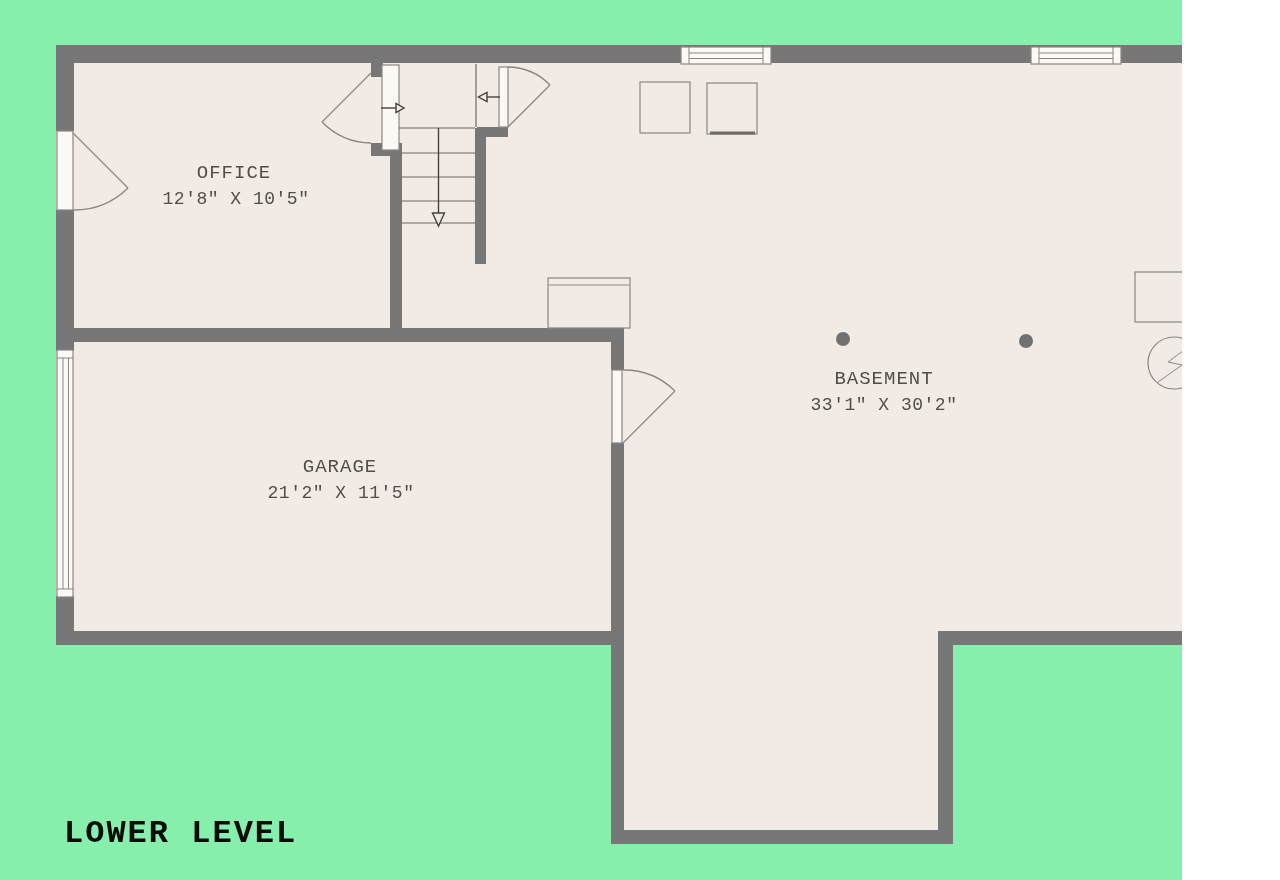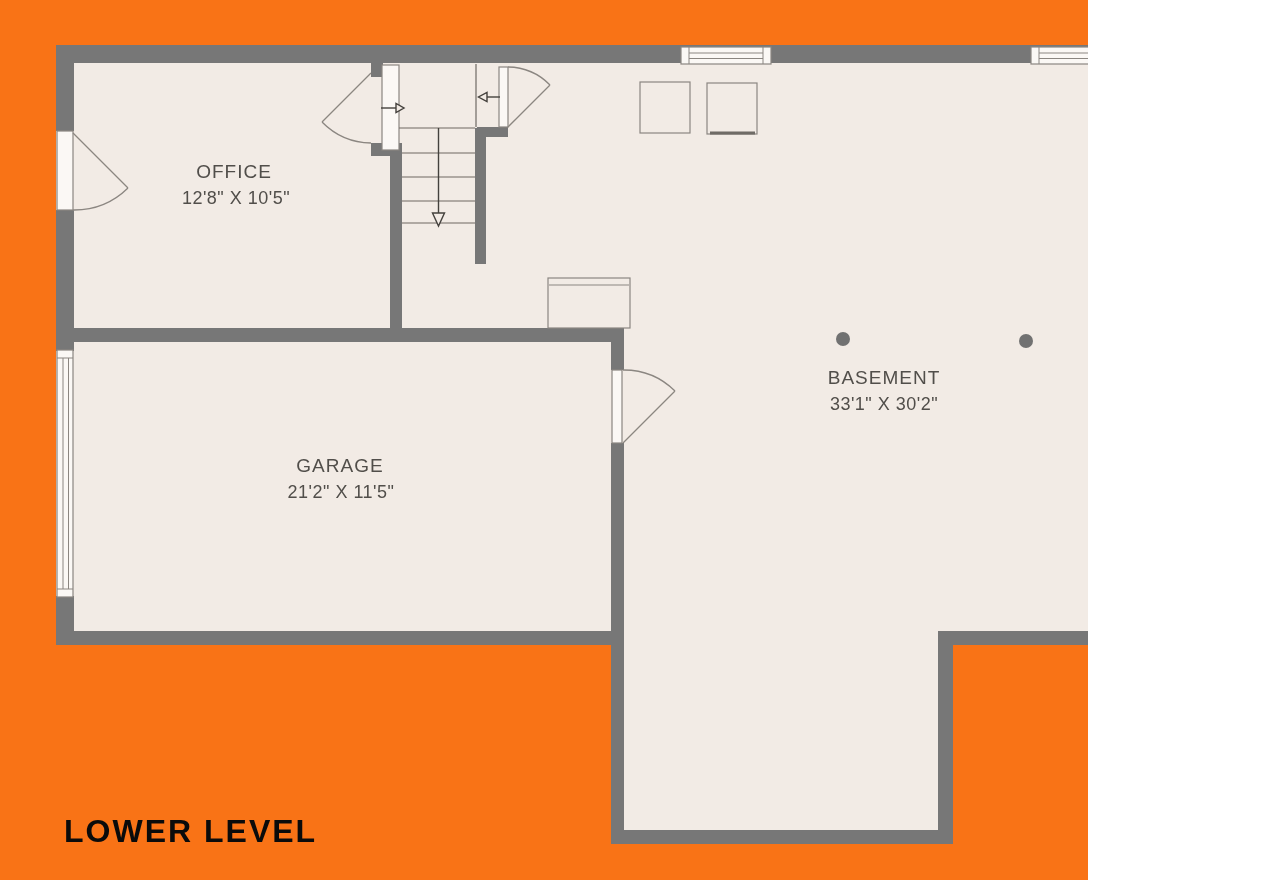--- a/index.html
+++ b/index.html
@@ -1,17 +1,17 @@
 <!DOCTYPE html>
 <html style="--wall: #777777; --floor: #F2EBE5; --outline: #8B8681; --text: #514E4A; --title-text: #0B0B0B;"><head>
 <meta charset="utf-8">
 <style>
   html,body{margin:0;padding:0;background:#ffffff;}
-  #canvas{position:relative;width:1088px;height:880px;background:#f97316;overflow:hidden;
-          font-family:Liberation Sans, sans-serif;}
+  #canvas{position:relative;width:1182px;height:880px;background:#86efac;overflow:hidden;
+          font-family:Liberation Mono, monospace;}
   svg{position:absolute;left:0;top:0;}
   .floor{fill:var(--floor,#F2EBE5);}
   .wall{fill:var(--wall,#777777);}
   .win{fill:#FBF8F5;stroke:var(--outline,#8B8681);stroke-width:1.2;}
   .winline{stroke:var(--outline,#8B8681);stroke-width:1;fill:none;}
   .leaf{fill:#FBF8F5;stroke:var(--outline,#8B8681);stroke-width:1.2;}
   .swing{fill:none;stroke:var(--outline,#8B8681);stroke-width:1.3;}
   .fixture{fill:var(--floor,#F2EBE5);stroke:var(--outline,#8B8681);stroke-width:1.2;}
   .accent{stroke:#6f6b66;stroke-width:3;fill:none;}
   .stair-line{stroke:#6E6963;stroke-width:1.2;fill:none;}

